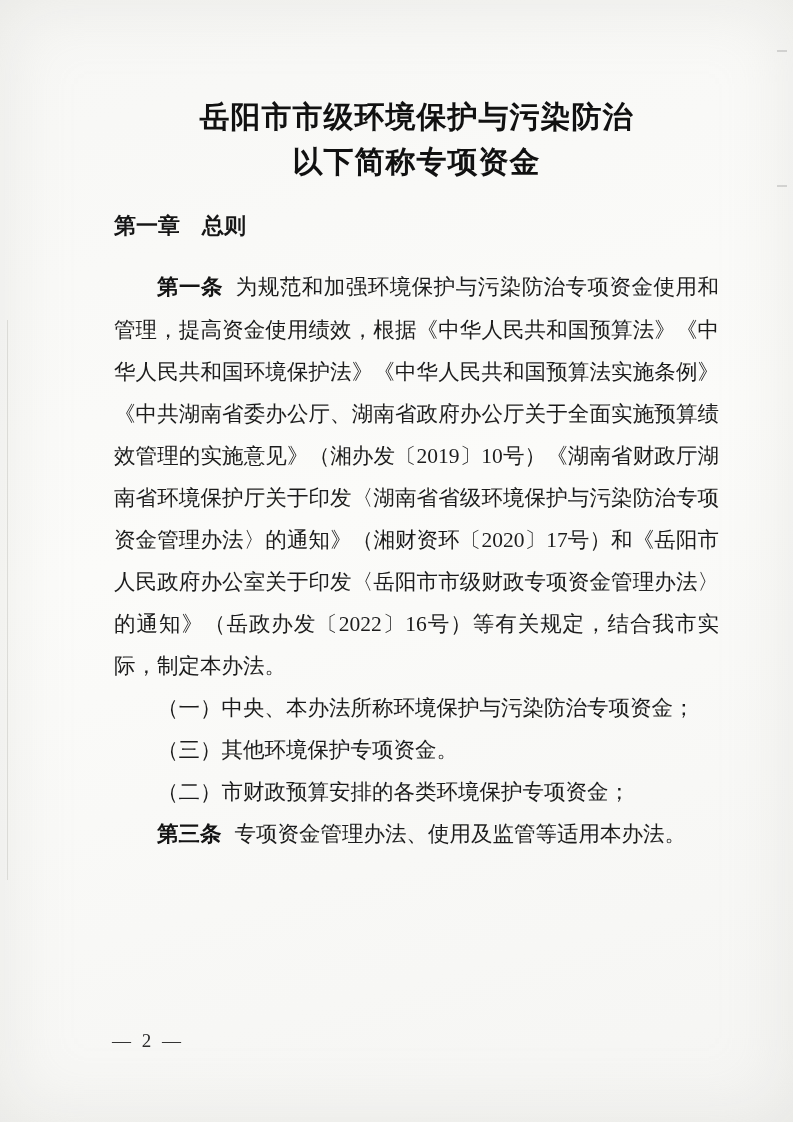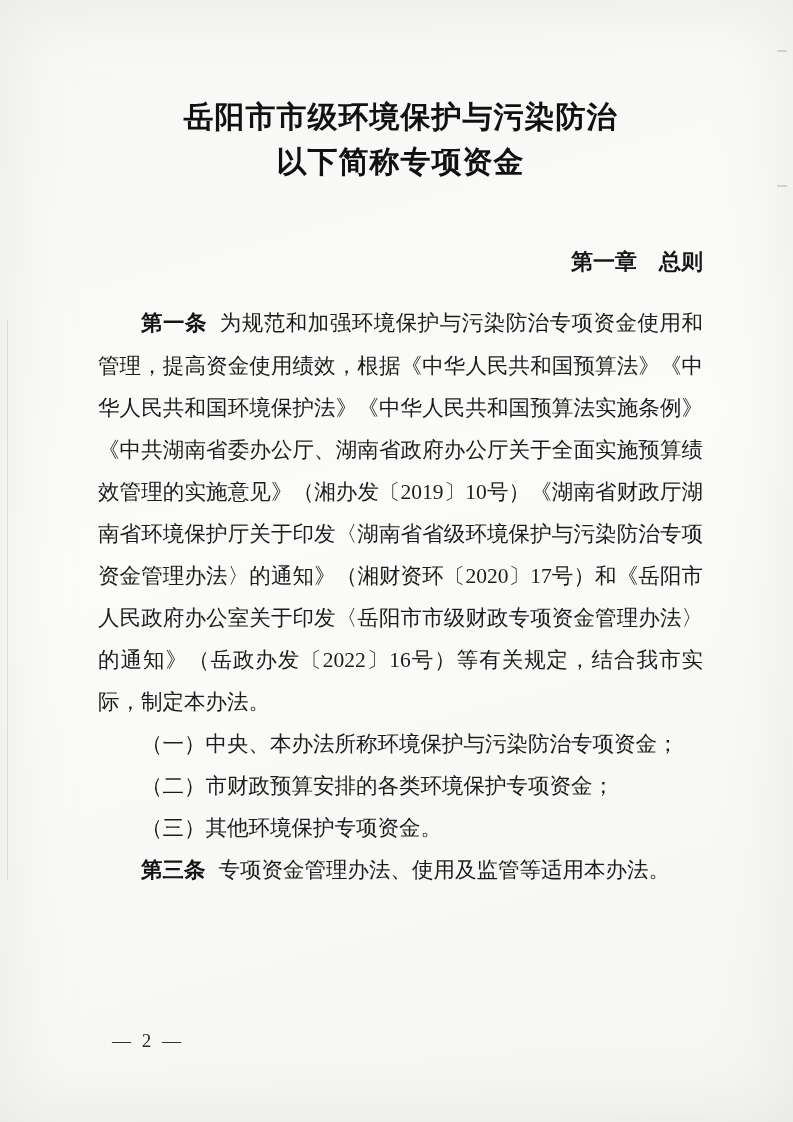--- a/index.html
+++ b/index.html
@@ -31,37 +31,37 @@
     position: absolute;
     height: 2px;
     width: 10px;
     background: rgba(150,150,148,0.35);
   }
   .scan-speck-1 { right: 6px; top: 50px; }
   .scan-speck-2 { right: 6px; top: 185px; }
 
   .content {
     position: absolute;
-    left: 98px;
+    left: 114px;
     top: 0;
     width: 605px;
   }
   .doc-title {
     margin-top: 94px;
     text-align: center;
     font-family: "Liberation Sans", sans-serif;
     font-weight: 900;
     font-size: 30px;
     line-height: 45px;
     letter-spacing: 1px;
     color: #111;
   }
   .chapter-heading {
-    margin-top: 64px;
-    text-align: right;
+    margin-top: 28px;
+    text-align: left;
     font-family: "Liberation Sans", sans-serif;
     font-weight: bold;
     font-size: 22px;
     line-height: 28px;
     color: #161616;
   }
   .body-text {
     margin-top: 26px;
     font-size: 21.5px;
     line-height: 42px;
@@ -103,23 +103,23 @@
     </div>
 
     <div class="chapter-heading">第一章　总则</div>
 
     <div class="body-text">
       <p class="para"><span class="para-label">第一条</span><span class="para-text">为规范和加强环境保护与污染防治专项资金使用和管理，提高资金使用绩效，根据《中华人民共和国预算法》《中华人民共和国环境保护法》《中华人民共和国预算法实施条例》《中共湖南省委办公厅、湖南省政府办公厅关于全面实施预算绩效管理的实施意见》（湘办发〔2019〕10号）《湖南省财政厅湖南省环境保护厅关于印发〈湖南省省级环境保护与污染防治专项资金管理办法〉的通知》（湘财资环〔2020〕17号）和《岳阳市人民政府办公室关于印发〈岳阳市市级财政专项资金管理办法〉的通知》（岳政办发〔2022〕16号）等有关规定，结合我市实际，制定本办法。</span></p>
 
 
       <p class="para"><span class="para-text">（一）中央、本办法所称环境保护与污染防治专项资金；</span></p>
 
+      <p class="para"><span class="para-text">（三）其他环境保护专项资金。</span></p>
+
       <p class="para"><span class="para-text">（二）市财政预算安排的各类环境保护专项资金；</span></p>
-
-      <p class="para"><span class="para-text">（三）其他环境保护专项资金。</span></p>
 
       <p class="para"><span class="para-label">第三条</span><span class="para-text">专项资金管理办法、使用及监管等适用本办法。</span></p>
 
     </div>
   </div>
 
   <div class="page-footer">— 2 —</div>
 </div>
 
 </body></html>

